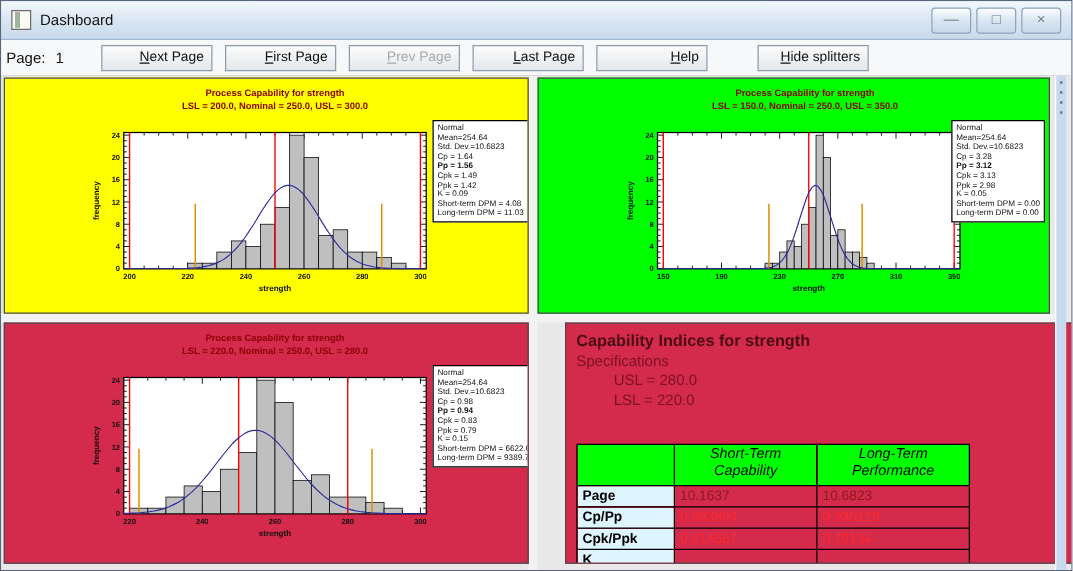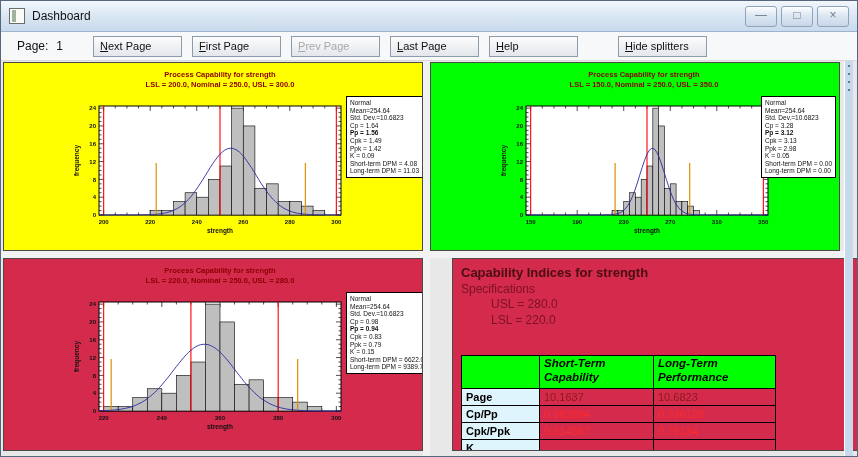--- a/index.html
+++ b/index.html
@@ -12,24 +12,24 @@
   .app-icon i{position:absolute;left:2px;width:4px}
   .app-icon .r{top:1px;height:4px;background:#E02020}
   .app-icon .y{top:5px;height:4px;background:#F0D000}
   .app-icon .g{top:9px;height:4px;background:#18B428}
   .app-icon .b{position:absolute;right:2px;top:1px;width:4px;height:12px;background:#9FB4A0}
   .win-title{font-size:12px;color:#111}
   .winbtns{margin-left:auto;display:flex;gap:4px}
   .winbtn{width:30px;height:19px;border:1px solid #8FA4BC;border-radius:3px;background:linear-gradient(#FDFEFF,#DCE7F2 45%,#C8D7E9);color:#6F7E8E;font-size:12px;line-height:17px;text-align:center;cursor:default}
 
   
-  .toolbar{height:28px;flex:0 0 28px;background:#F7F8F9;display:flex;align-items:center;padding:0 16px;border-bottom:1px solid #D9D9D9;font-size:12px;color:#111}
+  .toolbar{height:28px;flex:0 0 28px;background:#F7F8F9;display:flex;align-items:center;padding:0 4px;border-bottom:1px solid #D9D9D9;font-size:12px;color:#111}
   .page-label{margin-right:8px}
   .page-value{margin-right:30px}
-  .btn{min-width:89px;height:21px;border:1px solid #8C9CAC;background:linear-gradient(#FCFCFC,#E3E7EB);font-size:11px;color:#111;margin-right:10px;text-align:left;line-height:19px;padding:0 6px;cursor:default}
+  .btn{min-width:89px;height:21px;border:1px solid #8C9CAC;background:linear-gradient(#FCFCFC,#E3E7EB);font-size:11px;color:#111;margin-right:10px;text-align:right;line-height:19px;padding:0 6px;cursor:default}
   .btn.disabled{color:#A8A8A8}
   .btn-hide{margin-left:30px}
 
   
   .client{position:relative;flex:1;background:#E8E8E8;overflow:hidden}
   .splitter{position:absolute;background:#F2F2F2}
   .split-v{left:422px;top:0;width:7px;height:100%}
   .split-h{left:0;top:190px;width:843px;height:7px}
   .panel{position:absolute;overflow:hidden;border:1px solid #4A4A4A;box-sizing:border-box}
   #panel-tl{left:2px;top:1px;width:420px;height:189px}
@@ -49,21 +49,21 @@
   #panel-tr .legend{left:330px}
   #panel-bl .legend{left:342px}
   .legend .bold{font-weight:bold}
 
   
   .br-title{margin:6px 0 0 8px;font-size:13px;font-weight:bold;color:#4A0D12}
   .br-sub{margin:2px 0 0 8px;font-size:12px;color:#7C1222}
   .spec-line{margin-left:38px;font-size:12px;color:#7C1222;line-height:16px}
   .cap-table{position:absolute;left:8px;top:96px;border-collapse:collapse;table-layout:fixed;font-size:11px}
   .cap-table th,.cap-table td{border:1px solid #000;padding:0 4px;overflow:hidden}
-  .cap-table thead th{background:#00FF00;color:#000;font-weight:bold;font-style:italic;text-align:left;vertical-align:top;height:32px;font-size:11.5px;line-height:14px}
+  .cap-table thead th{background:#00FF00;color:#000;font-weight:normal;font-style:italic;text-align:center;vertical-align:top;height:32px;font-size:11.5px;line-height:14px}
   .cap-table tbody th{background:#DFF5FD;color:#000;font-weight:bold;text-align:left;height:16px}
   .cap-table td.dark{color:#8B1A1A}
   .cap-table td.bright{color:#FF2A2A}
 </style>
 </head>
 <body>
 
 <div class="window">
 
   <div class="titlebar">

